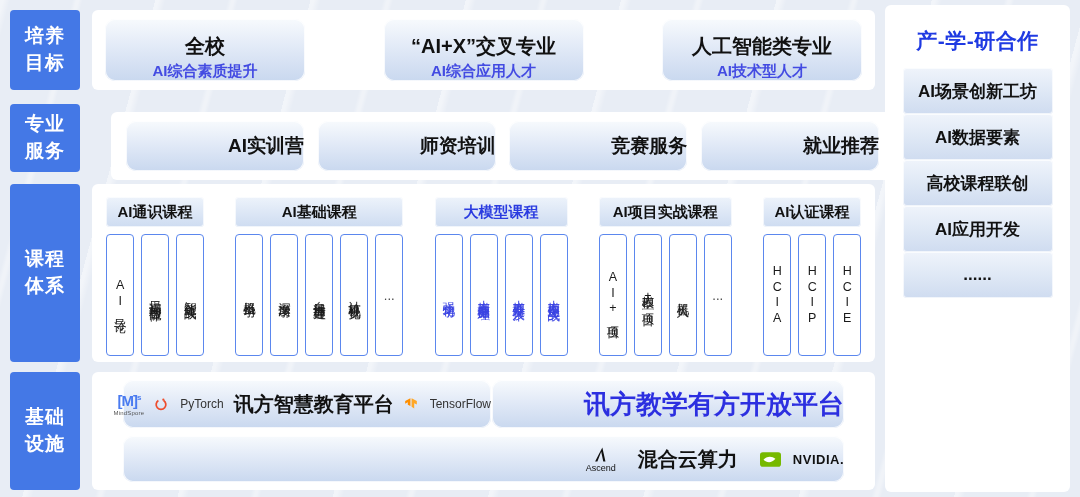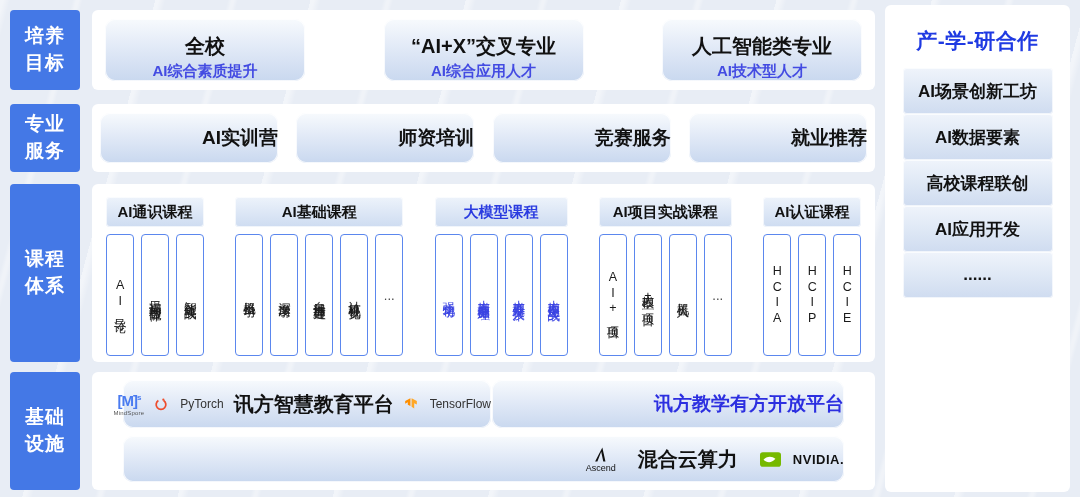--- a/index.html
+++ b/index.html
@@ -21,21 +21,21 @@
     color: #fff; font-weight: bold; font-size: 19px; line-height: 1.4;
     display: flex; align-items: center; justify-content: center; text-align: center;
     white-space: pre-line; letter-spacing: 1px;
   }
   
   .panel {
     position: absolute; left: 92px; width: 783px;
     background: #ffffff; border-radius: 6px;
   }
   #panel-goals    { top: 10px;  height: 80px;  display:flex; align-items:center; justify-content:space-between; padding: 0 13px; }
-  #panel-services { top: 104px; height: 68px;  display:flex; align-items:center; justify-content:space-between; padding: 0 8px; }
+  #panel-services { top: 112px; height: 68px;  display:flex; align-items:center; justify-content:space-between; padding: 0 15px; margin-left: 19px; }
   #panel-courses  { top: 184px; height: 178px; padding: 13px 14px 8px; }
   #panel-infra    { top: 372px; height: 118px; padding: 8px 31px; }
 
   
   .gbox {
     background: linear-gradient(180deg, #f7fafd 0%, #e2eaf7 45%, #c9d8ef 100%);
     box-shadow: inset 0 0 0 1px rgba(255,255,255,.8);
     border-radius: 10px;
     display: flex; align-items: center; justify-content: flex-end;
   }
@@ -65,21 +65,21 @@
   }
   .course-col.hl { color: #3a43e2; }
   .course-col.dots { writing-mode: horizontal-tb; letter-spacing: 0; font-size: 13px; color: #444; }
 
   
   .infra-top { display: flex; justify-content: space-between; }
   .infra-box1 { width: 368px; height: 48px; gap: 10px; }
   .infra-box2 { width: 352px; height: 48px; }
   .infra-bottom { margin-top: 8px; width: 100%; height: 46px; gap: 22px; }
   .plat-label { font-size: 20px; font-weight: bold; color: #111; white-space: nowrap; }
-  .open-label { font-size: 19px; font-weight: bold; color: #2c2fe0; }
+  .open-label { font-size: 26px; font-weight: bold; color: #2c2fe0; }
   .logo-block { display: flex; align-items: center; gap: 12px; }
   .logo-col { display: flex; flex-direction: column; align-items: center; line-height: 1; }
   .ms-mark { color: #4a7bf0; font-weight: bold; font-size: 15px; letter-spacing: -1px; }
   .ms-mark sup { font-size: 8px; }
   .ms-label { font-size: 6px; color: #555; margin-top: 2px; letter-spacing: .2px; }
   .fw-label { font-size: 12px; color: #333; font-weight: 500; }
   .ascend-label { font-size: 9px; color: #111; margin-top: 1px; }
   .nvidia-label { font-size: 13px; color: #111; font-weight: bold; letter-spacing: .5px; }
 
   

